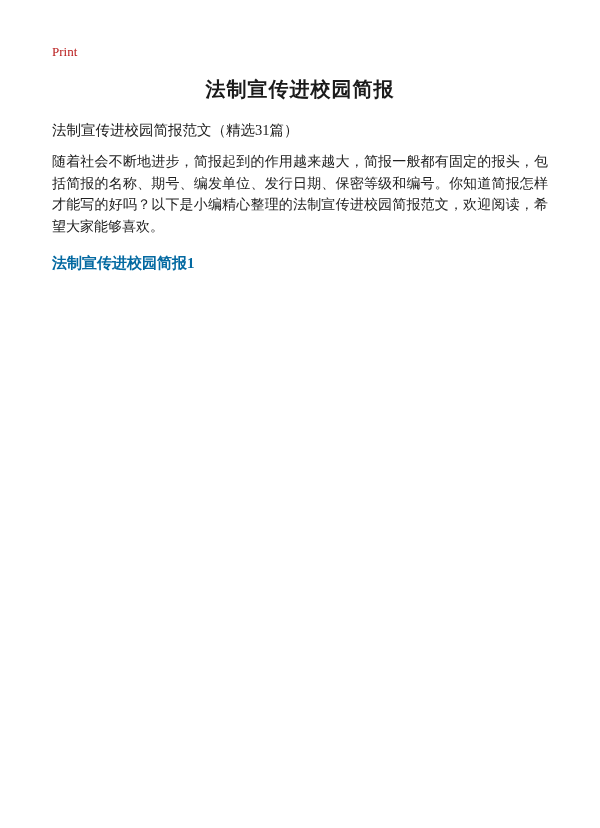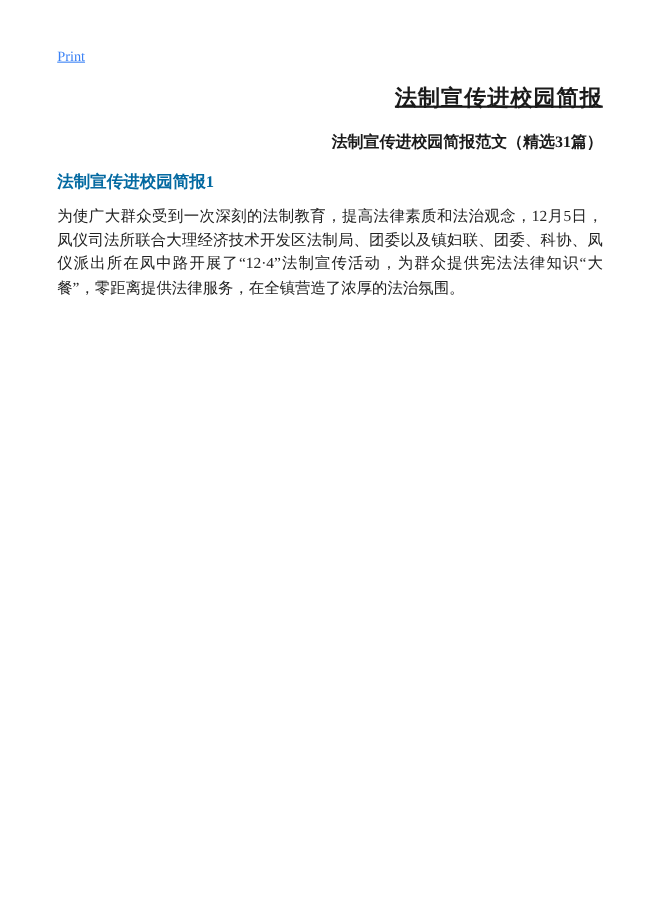--- a/index.html
+++ b/index.html
@@ -16,40 +16,37 @@
     overflow: hidden;
   }
   .page {
     padding: 42px 52px 30px 52px;
     box-sizing: border-box;
   }
   .print-link {
     font-size: 13px;
     line-height: 15px;
     margin: 0 0 17px 0;
-    color: #3b82f6;
+    color: #b91c1c;
     cursor: pointer;
     display: inline-block;
-    text-decoration: underline;
   }
   .title {
     font-size: 20px;
     font-weight: bold;
-    text-align: right;
+    text-align: center;
     margin: 0 0 18px 0;
     letter-spacing: 1px;
     color: #1a1a1a;
-    text-decoration: underline;
   }
   .subtitle {
     font-size: 14.5px;
-    font-weight: bold;
+    font-weight: normal;
     margin: 0 0 11px 0;
     color: #1a1a1a;
-    text-align: right;
   }
   .body-text {
     font-size: 14px;
     line-height: 21.5px;
     margin: 0 0 11px 0;
     text-align: justify;
     text-justify: inter-ideograph;
     color: #212121;
   }
   .section-heading {
@@ -63,24 +60,24 @@
 <body>
 
 <div class="page">
 
   <span class="print-link">Print</span>
 
   <h1 class="title">法制宣传进校园简报</h1>
 
   <div class="subtitle">法制宣传进校园简报范文（精选31篇）</div>
 
+  <p class="body-text">随着社会不断地进步，简报起到的作用越来越大，简报一般都有固定的报头，包括简报的名称、期号、编发单位、发行日期、保密等级和编号。你知道简报怎样才能写的好吗？以下是小编精心整理的法制宣传进校园简报范文，欢迎阅读，希望大家能够喜欢。</p>
 
   <h2 class="section-heading">法制宣传进校园简报1</h2>
 
-  <p class="body-text">为使广大群众受到一次深刻的法制教育，提高法律素质和法治观念，12月5日，凤仪司法所联合大理经济技术开发区法制局、团委以及镇妇联、团委、科协、凤仪派出所在凤中路开展了“12·4”法制宣传活动，为群众提供宪法法律知识“大餐”，零距离提供法律服务，在全镇营造了浓厚的法治氛围。</p>
 
 
 
 
 
   
 
 </div>
 
 </body></html>

